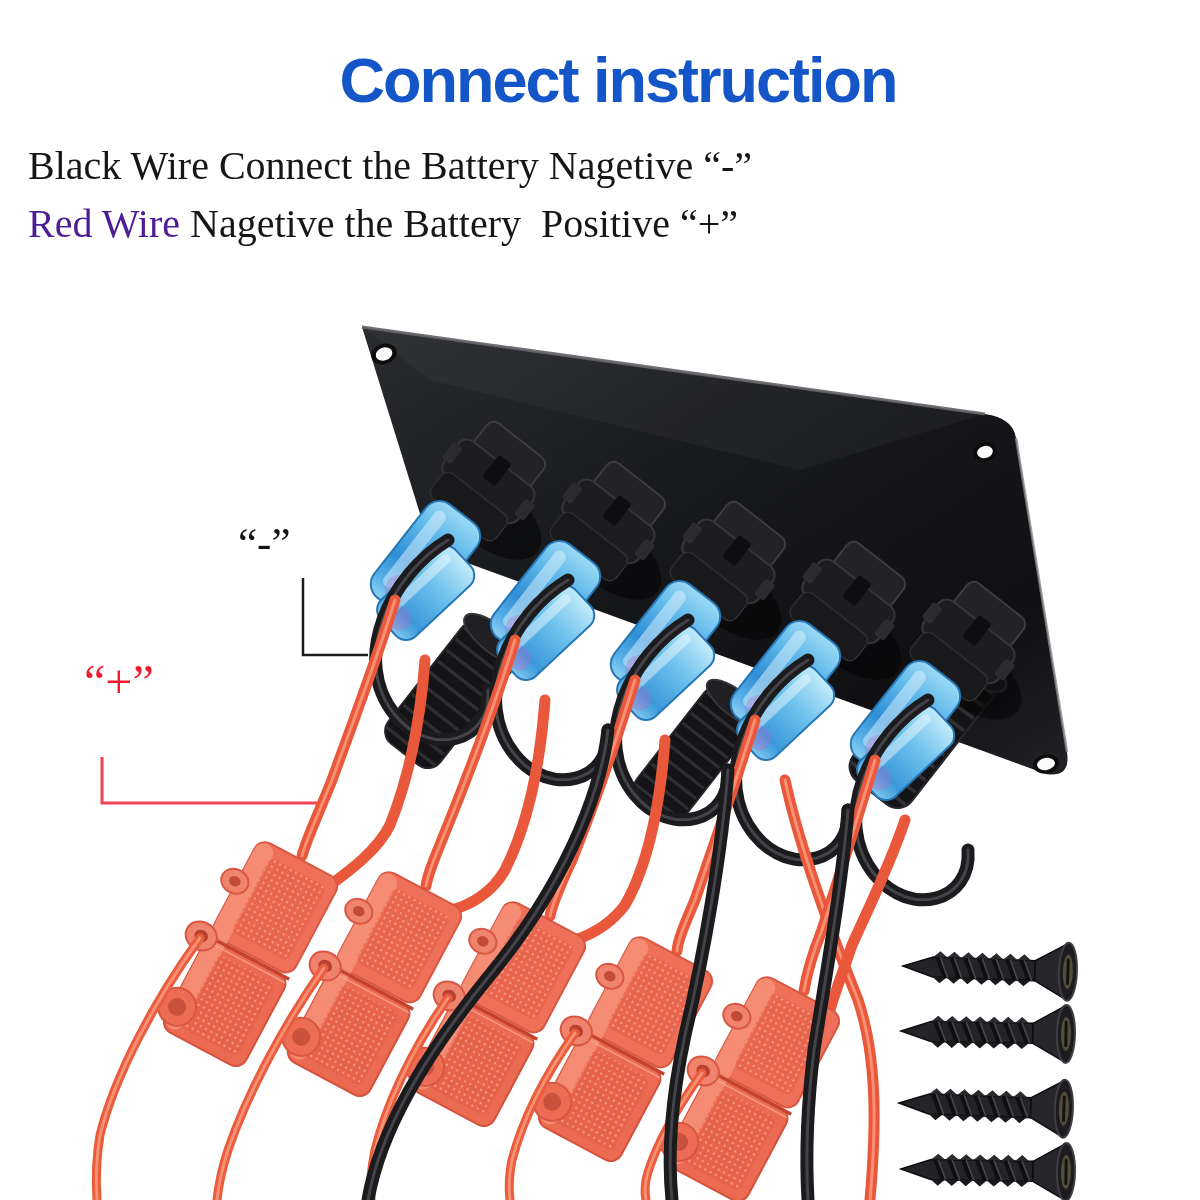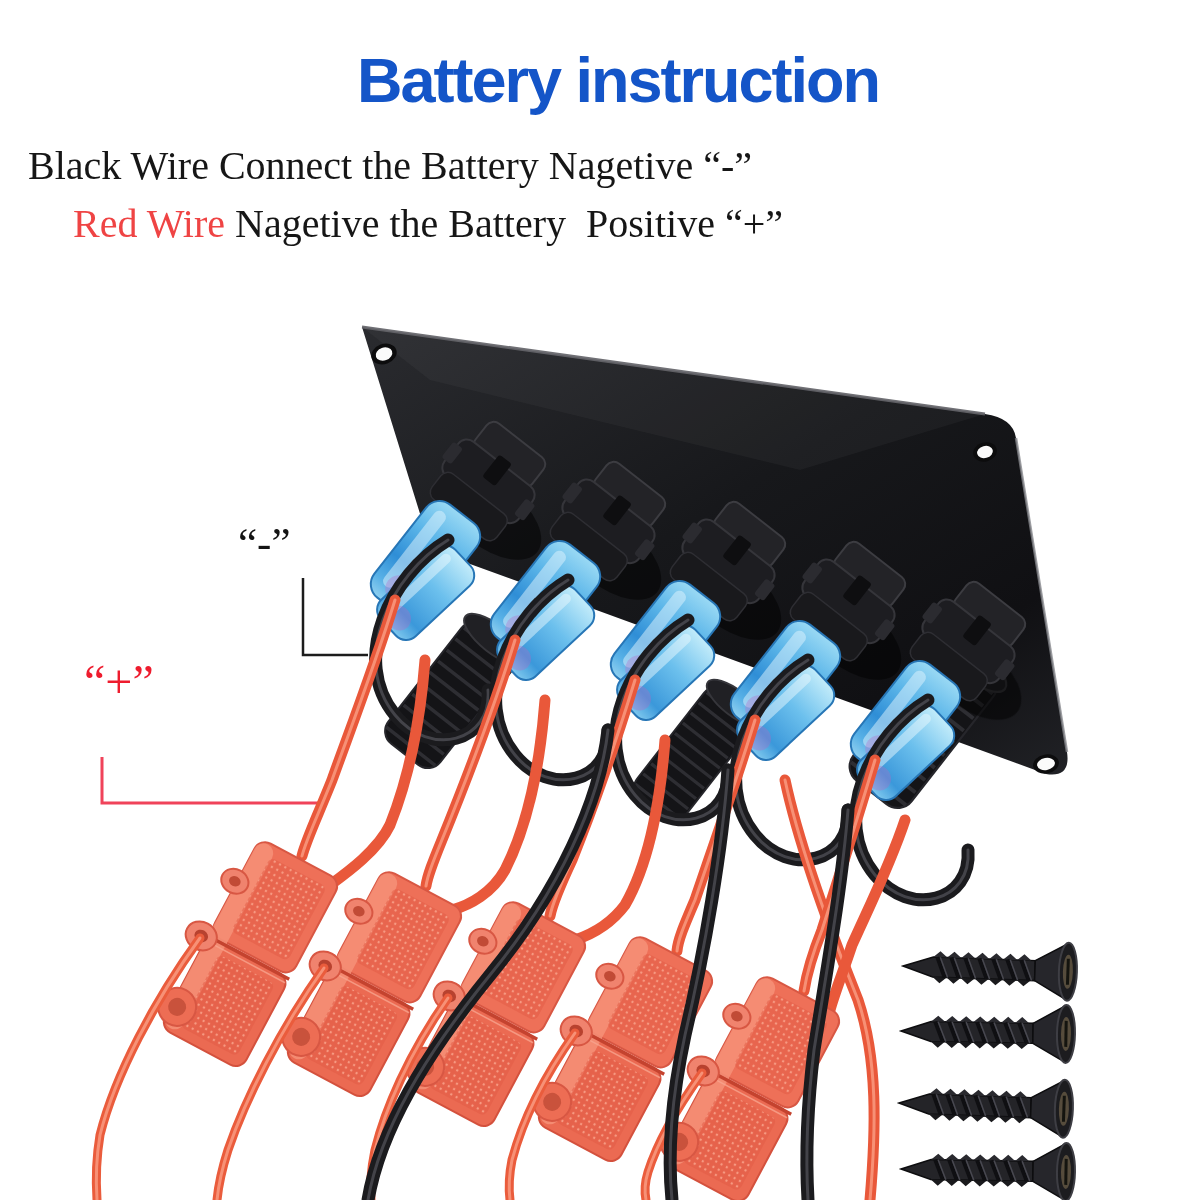--- a/index.html
+++ b/index.html
@@ -4,37 +4,37 @@
 <style>
   html,body{margin:0;padding:0;background:#ffffff;}
   .page{position:relative;width:1200px;height:1200px;overflow:hidden;background:#ffffff;
         font-family:"Liberation Serif",serif;}
   .title{position:absolute;top:44px;left:0;right:0;text-align:center;padding-left:36px;
          font-family:"Liberation Sans",sans-serif;font-weight:700;font-size:63px;
          letter-spacing:-2px;color:#1455c8;white-space:pre;}
   .line{position:absolute;left:28px;font-size:40px;color:#161616;white-space:pre;}
   .line1{top:142px;text-align:right;}
   .line2{top:200px;}
-  .line .red{color:#ef4444;margin-left:45px;}
+  .line .red{color:#4c1d95;}
   .callout{position:absolute;font-family:"Liberation Serif",serif;white-space:pre;}
   .minus{left:238px;top:518px;font-size:43px;color:#141414;}
   .plus{left:84px;top:654px;font-size:48px;color:#ee1c2e;}
   svg.fig{position:absolute;left:0;top:0;width:1200px;height:1200px;}
   .wB{fill:none;stroke:#1b1b1e;stroke-width:13;stroke-linecap:round}
   .wBh{fill:none;stroke:#54545b;stroke-width:3;stroke-linecap:round;opacity:.7}
   .wR{fill:none;stroke:#e9583a;stroke-width:11;stroke-linecap:round}
   .wRh{fill:none;stroke:#f99a80;stroke-width:3;stroke-linecap:round;opacity:.85}
   .wRt{fill:none;stroke:#ea5c3c;stroke-width:9;stroke-linecap:round}
 </style>
 </head>
 <body>
 
 <div class="page">
 
-  <div class="title">Battery instruction</div>
+  <div class="title">Connect instruction</div>
 
   <div class="line line1"><span>Black Wire Connect the Battery Nagetive “-”</span></div>
 
   <div class="line line2"><span class="red">Red Wire</span><span> Nagetive the Battery  Positive “+”</span></div>
 
   <svg class="fig" viewBox="0 0 1200 1200">
     <defs>
       <linearGradient id="panelGrad" x1="0" y1="0" x2="1" y2="1">
         <stop offset="0" stop-color="#2a2b2f"></stop>
         <stop offset="0.45" stop-color="#17181b"></stop>

